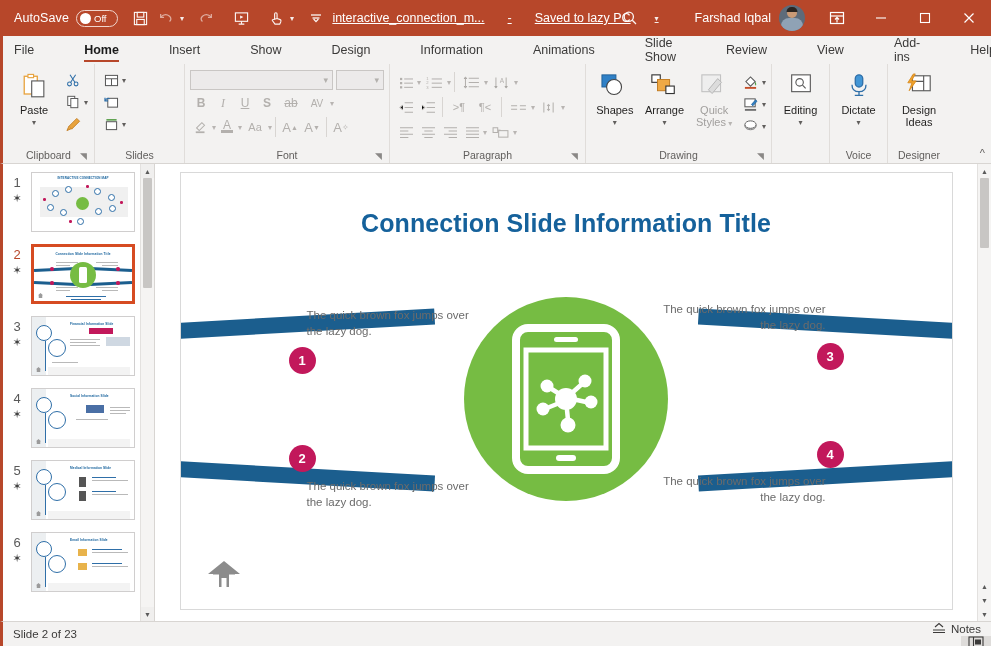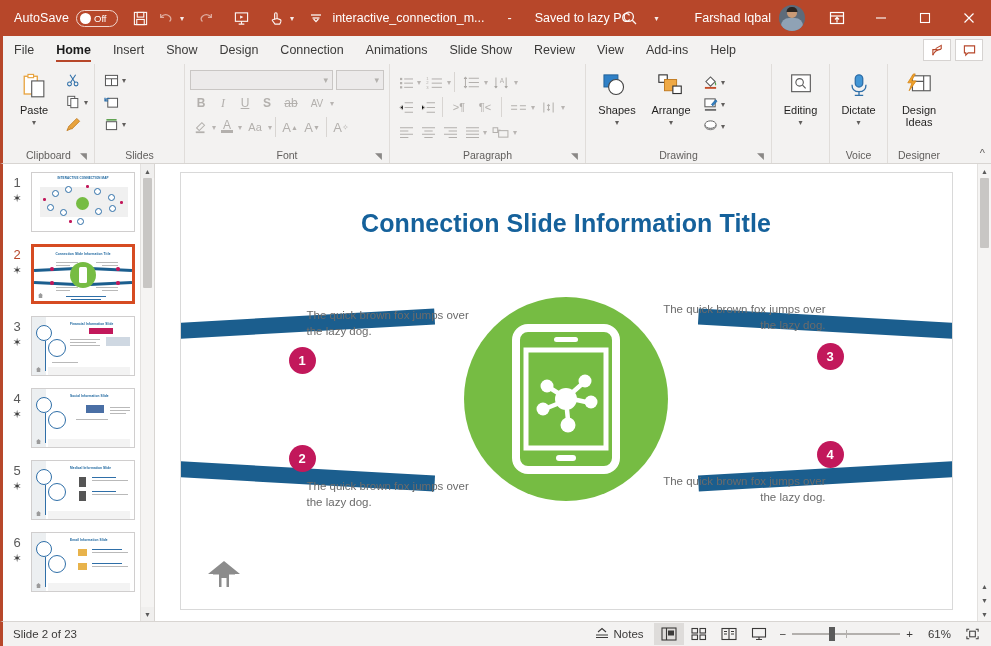--- a/index.html
+++ b/index.html
@@ -28,21 +28,21 @@
   .tb-icon {
     width: 26px; height: 26px; display: flex; align-items: center; justify-content: center;
     color: #fff; opacity: .95;
   }
   .tb-icon.dim { opacity: .55; }
   .tb-icon svg { display: block; }
   .tb-gap { margin-left: 9px; }
   .caret-sm { font-size: 8px; opacity: .9; margin-left: 1px; }
   .doc-title {
     position: absolute; left: 50%; transform: translateX(-50%);
-    display: flex; align-items: center; gap: 23px; white-space: nowrap; font-size: 12.5px;
+    display: flex; align-items: center; gap: 23px; white-space: nowrap; font-size: 12.5px; text-decoration: underline;
   }
   .tb-right {
     margin-left: auto; display: flex; align-items: center; height: 100%;
   }
   .user-name { font-size: 12.5px; margin-right: 8px; }
   .avatar {
     width: 26px; height: 26px; border-radius: 50%; overflow: hidden; flex: none;
     background: #5d6b7a; position: relative; margin-right: 10px;
   }
   .avatar .head { position: absolute; left: 50%; top: 3px; transform: translateX(-50%);
@@ -52,21 +52,21 @@
   .avatar .body { position: absolute; left: 50%; bottom: 0; transform: translateX(-50%);
     width: 22px; height: 13px; border-radius: 8px 8px 0 0; background: #8fa2b5; }
   .win-btn {
     width: 44px; height: 36px; display: flex; align-items: center; justify-content: center;
     color: #fff;
   }
 
   
   .ribbon-tabs {
     height: 28px; background: #F3F2F1; display: flex; align-items: stretch; flex: none;
-    border-left: 3px solid #B7472A; position: relative;
+    border-left: 3px solid #B7472A; position: relative; gap: 28px;
   }
   .rtab {
     padding: 0 11px; display: flex; align-items: center; font-size: 12.5px; color: #3b3a39;
     position: relative; cursor: default;
   }
   .rtab.active { color: #1a1a1a; font-weight: 600; }
   .rtab.active::after {
     content: ""; position: absolute; left: 11px; right: 11px; bottom: 2px;
     height: 2.5px; background: #B7472A;
   }
@@ -198,21 +198,21 @@
   .vs-btn { height: 14px; display: flex; align-items: center; justify-content: center;
     font-size: 7px; color: #5a5a5a; }
 
   
   .statusbar {
     height: 25px; background: #F3F2F1; border-top: 1px solid #d8d5d2; display: flex;
     align-items: center; flex: none; font-size: 11.5px; color: #3b3a39;
     border-left: 3px solid #B7472A;
   }
   .sb-item { padding: 0 10px; display: flex; align-items: center; gap: 5px; height: 100%; }
-  .sb-right { margin-left: auto; display: flex; align-items: center; height: 100%; }
+  .sb-right { margin-left: auto; display: flex; align-items: flex-end; height: 100%; flex-direction: column; }
   .view-btn {
     width: 30px; height: 22px; display: flex; align-items: center; justify-content: center;
     color: #3b3a39;
   }
   .view-btn.active { background: #dedcda; }
   .zoom-slider { display: flex; align-items: center; gap: 6px; padding: 0 6px; }
   .zs-track { width: 108px; height: 2px; background: #b3b0ad; position: relative; }
   .zs-tick { position: absolute; top: -3px; left: 50%; width: 1px; height: 8px; background: #b3b0ad; }
   .zs-knob { position: absolute; top: -6px; left: 34%; width: 6px; height: 14px; background: #5a5a5a; }
   .zoom-pct { min-width: 32px; text-align: right; }
@@ -316,21 +316,21 @@
     </span>
   </div>
 </div>
 
 <div class="ribbon-tabs">
   <div class="rtab">File</div>
   <div class="rtab active">Home</div>
   <div class="rtab">Insert</div>
   <div class="rtab">Show</div>
   <div class="rtab">Design</div>
-  <div class="rtab">Connection</div>
+  <div class="rtab">Information</div>
   <div class="rtab">Animations</div>
   <div class="rtab">Slide Show</div>
   <div class="rtab">Review</div>
   <div class="rtab">View</div>
   <div class="rtab">Add-ins</div>
   <div class="rtab">Help</div>
   <div class="rtab-right">
     <span class="rtab-btn">
       <svg width="13" height="13" viewBox="0 0 14 14" fill="none" stroke="currentColor" stroke-width="1.2">
         <path d="M2 12 L2 6 L7 6"></path>
@@ -605,20 +605,32 @@
       <div class="big-btn">
         <span class="ic">
           <svg width="30" height="28" viewBox="0 0 32 30" fill="none">
             <rect x="3" y="2" width="9" height="8" fill="#fff" stroke="#333" stroke-width="1.2"></rect>
             <rect x="9" y="7" width="13" height="12" fill="#EFA945" stroke="#C07A1E" stroke-width="1"></rect>
             <rect x="18" y="14" width="9" height="8" fill="#fff" stroke="#333" stroke-width="1.2"></rect>
           </svg>
         </span>
         <span>Arrange</span>
         <span class="cv">▾</span>
+      </div>
+      <div class="big-btn disabled">
+        <span class="ic">
+          <svg width="30" height="28" viewBox="0 0 32 30" fill="none">
+            <rect x="3" y="2" width="20" height="18" fill="#eeeeee" stroke="#c2c2c2" stroke-width="1.2"></rect>
+            <path d="M10 18 L20 6 L24 10 L14 22 Z" fill="#dcdcdc" stroke="#b5b5b5" stroke-width="1"></path>
+          </svg>
+        </span>
+        <span style="line-height:12px">
+          <span>Quick</span><br>
+          <span>Styles</span><span class="cv disabled"> ▾</span>
+        </span>
       </div>
       <div class="col" style="padding-top:2px">
         <span class="sm-row">
           <span class="sm-btn">
             <svg width="15" height="14" viewBox="0 0 16 15" fill="none">
               <path d="M3 7 L8 2 L13 7 L8 12 Z" fill="#fff" stroke="#595959" stroke-width="1.1"></path>
               <path d="M13 7 Q15 10 13.5 11.5 Q12 10.5 13 7 Z" fill="#4E9A3E"></path>
               <rect x="2" y="12.8" width="12" height="2" fill="#C44E28"></rect>
             </svg>
           </span>

